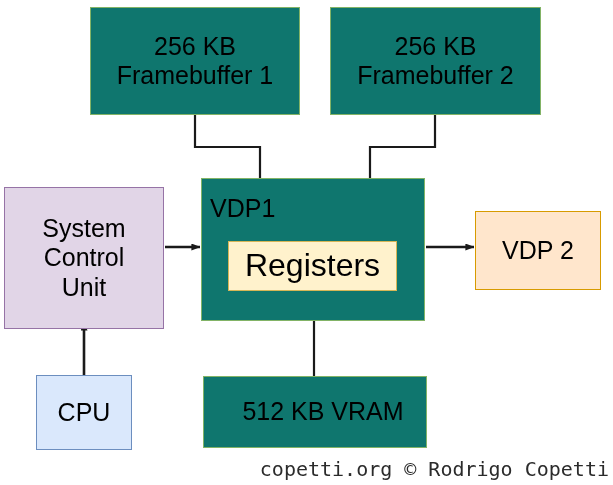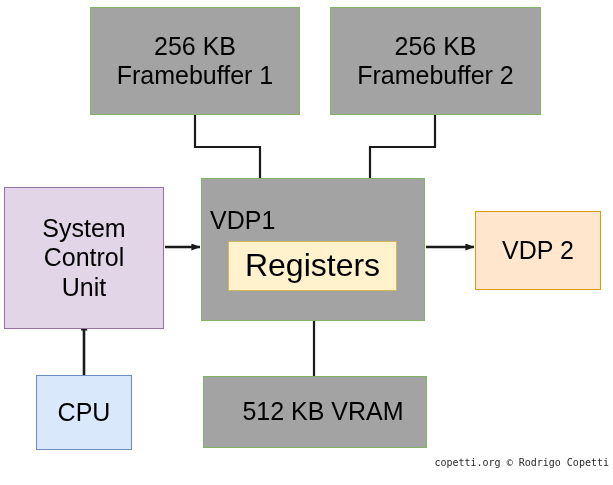--- a/index.html
+++ b/index.html
@@ -33,50 +33,50 @@
     border-width: 1.5px;
     border-style: solid;
     display: flex;
     align-items: center;
     justify-content: center;
     text-align: center;
     color: #000000;
     line-height: 1.18;
     white-space: pre-line;
   }
-  .node-green  { background: #a3a3a3; border-color: #82b366; }
+  .node-green  { background: #0f766e; border-color: #82b366; }
   .node-purple { background: #e1d5e7; border-color: #9673a6; }
   .node-blue   { background: #dae8fc; border-color: #6c8ebf; }
   .node-orange { background: #ffe6cc; border-color: #d79b00; }
   .node-yellow { background: #fff2cc; border-color: #d6b656; }
 
   
   #fb1      { left: 90px;  top: 7px;   width: 210px; height: 108px; font-size: 25px; }
   #fb2      { left: 330px; top: 7px;   width: 211px; height: 108px; font-size: 25px; }
   #scu      { left: 4px;   top: 178px; width: 160px; height: 142px; font-size: 25px; margin-top: 9px; }
   #vdp1     { left: 201px; top: 178px; width: 224px; height: 143px; }
   #registers{ left: 26px;  top: 62px;  width: 169px; height: 50px;  font-size: 32px; }
   #vdp2     { left: 475px; top: 211px; width: 126px; height: 79px;  font-size: 25px; }
   #cpu      { left: 36px;  top: 375px; width: 96px;  height: 75px;  font-size: 25px; text-align: right; }
   #vram     { left: 203px; top: 376px; width: 224px; height: 72px;  font-size: 25px; padding-left: 16px; }
 
   #vdp1-label {
     position: absolute;
     left: 8px;
-    top: 29px;
+    top: 17px;
     font-size: 25px;
     color: #000000;
     line-height: 1;
   }
   .footer {
     position: absolute;
     right: 4px;
     top: 457px;
     font-family: "DejaVu Sans Mono", "Liberation Mono", monospace;
-    font-size: 10px;
+    font-size: 20px;
     color: #2b2b2b;
     letter-spacing: 0px;
   }
 </style>
 </head>
 <body>
 
 <div id="canvas">
 
   <svg id="wires" viewBox="0 0 613 485" width="613" height="485">

